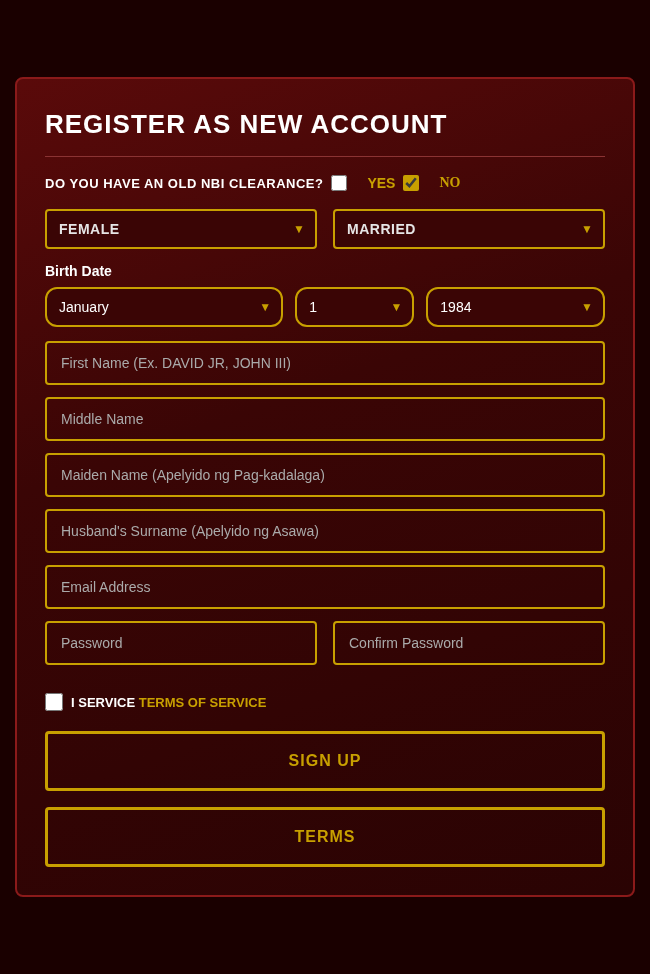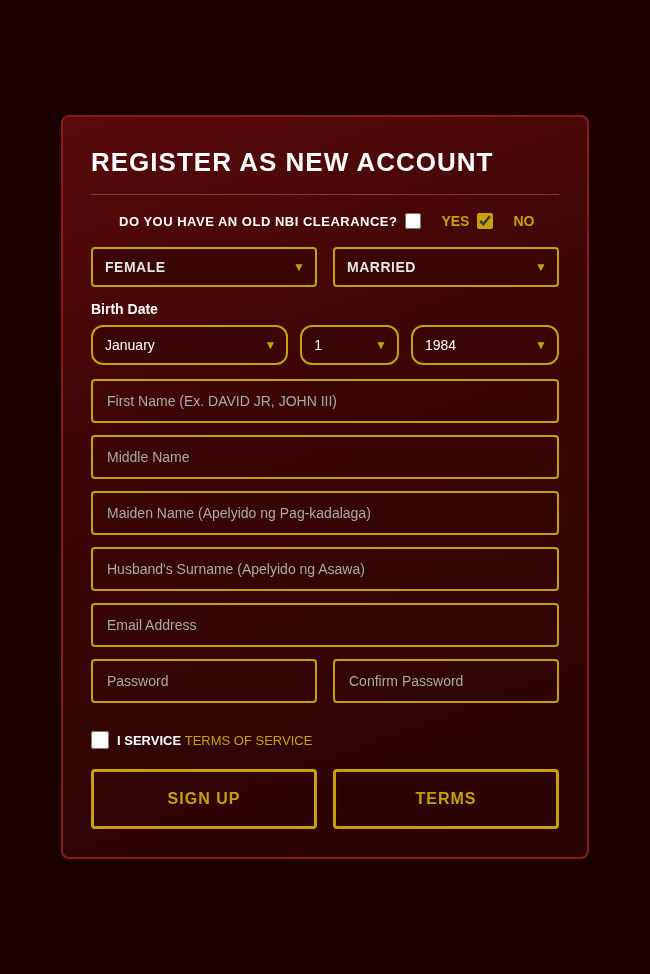--- a/index.html
+++ b/index.html
@@ -8,21 +8,21 @@
       width: 650px;
       height: 974px;
       display: flex;
       align-items: center;
       justify-content: center;
       background: #1a0000;
       font-family: Arial, sans-serif;
     }
 
     .card {
-      width: 528px;
+      width: 620px;
       background: linear-gradient(160deg, #5a0a0a 0%, #3a0505 40%, #2a0303 100%);
       border: 2px solid #8b1a1a;
       border-radius: 8px;
       padding: 30px 28px 28px 28px;
     }
 
     .page-title {
       color: #ffffff;
       font-size: 26px;
       font-weight: bold;
@@ -41,21 +41,20 @@
       align-items: center;
       margin-bottom: 18px;
       gap: 8px;
     }
 
     .old-clearance-label {
       color: #ffffff;
       font-size: 13px;
       font-weight: bold;
       letter-spacing: 0.5px;
-      margin-left: 28px;
     }
 
     .clearance-option {
       display: flex;
       align-items: center;
       gap: 20px;
     }
 
     .clearance-option input[type="checkbox"] {
       width: 16px;
@@ -63,21 +62,21 @@
       cursor: pointer;
       accent-color: #c8a000;
     }
 
     .clearance-option-label {
       font-weight: bold;
       font-size: 14px;
     }
 
     .yes-label { color: #c8a000; }
-    .no-label { color: #c8a000; }
+    .no-label { color: #c8a000; font-family: Liberation Serif, serif; }
 
     .dropdowns-row {
       display: flex;
       gap: 16px;
       margin-bottom: 14px;
     }
 
     .dropdown-wrap {
       flex: 1;
       position: relative;
@@ -193,26 +192,27 @@
     }
 
     .terms-text {
       color: #ffffff;
       font-size: 13px;
       font-weight: bold;
     }
 
     .terms-link {
       color: #c8a000;
-      font-weight: normal;
+      font-weight: bold;
     }
 
     .buttons-row {
       display: flex;
       gap: 16px;
+      flex-direction: column;
     }
 
     .btn {
       flex: 1;
       padding: 18px 10px;
       border: 3px solid #c8a000;
       background: transparent;
       color: #c8a000;
       font-size: 16px;
       font-weight: bold;

